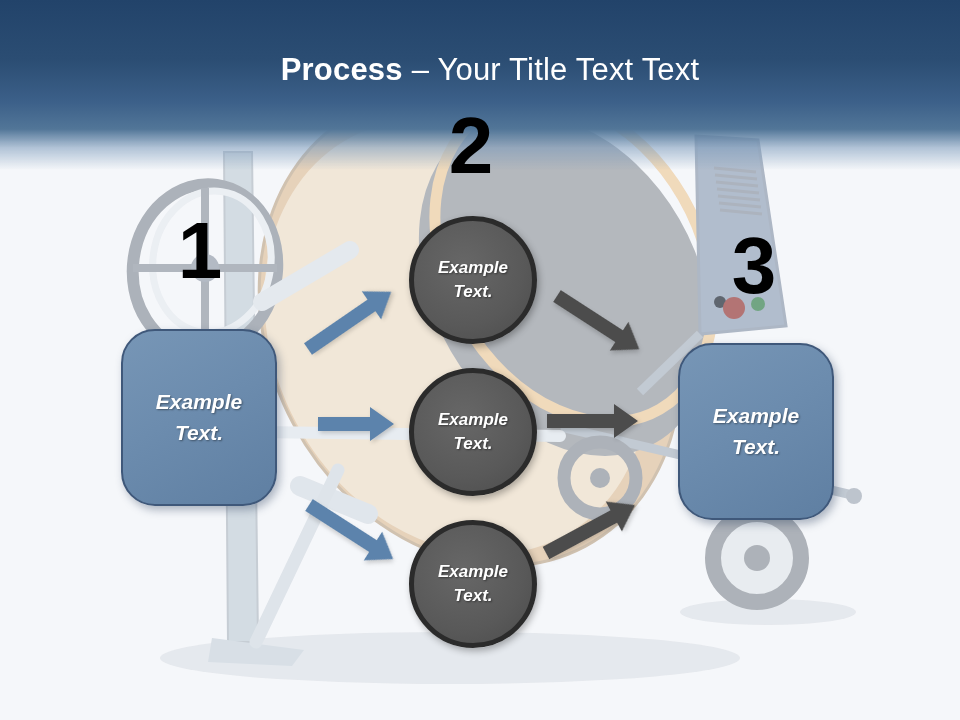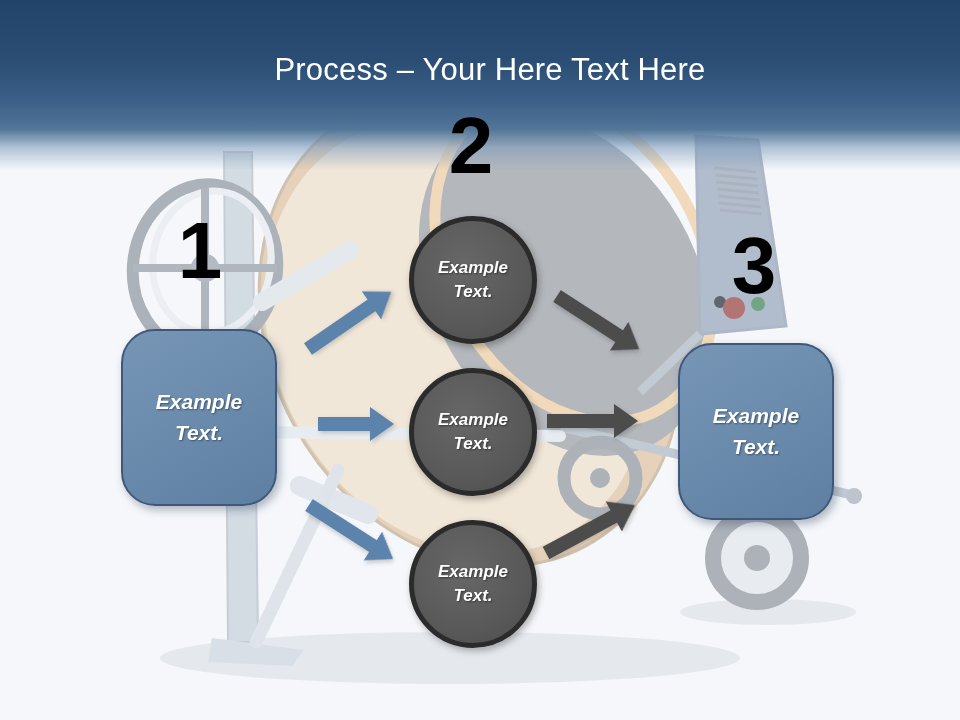--- a/index.html
+++ b/index.html
@@ -19,21 +19,21 @@
       rgba(122,153,186,0.55) 87%,
       rgba(240,244,248,0) 100%);
     pointer-events:none;
   }
   .title{
     position:absolute;left:0;top:52px;width:960px;text-align:center;
     padding-left:20px;box-sizing:border-box;
     color:var(--title-color,#fff);font-size:31px;letter-spacing:.2px;
     pointer-events:auto;
   }
-  .title .t-bold{font-weight:400;}
+  .title .t-bold{font-weight:700;}
   .title .t-rest{font-weight:400;margin-left:9px;}
   
   .stepnum{
     position:absolute;z-index:6;color:var(--number-color,#000);
     font-size:80px;font-weight:700;line-height:1;transform:translateX(-50%);
   }
   .num1{left:200px;top:211px;}
   .num2{left:471px;top:106px;}
   .num3{left:754px;top:226px;}
   
@@ -132,21 +132,21 @@
     <g opacity="0.55">
       <circle cx="720" cy="302" r="6" fill="#1C1F24"></circle>
       <circle cx="734" cy="308" r="11" fill="#B5392C"></circle>
       <circle cx="758" cy="304" r="7" fill="#3F9347"></circle>
     </g>
   </svg>
 
   <div class="header"></div>
 
   <div class="title" style="z-index:4;">
-    <span class="t-bold">Process</span><span class="t-rest">– Your Here Text Here</span>
+    <span class="t-bold">Process</span><span class="t-rest">– Your Title Text Text</span>
   </div>
 
   <div class="stepnum num1">1</div>
   <div class="stepnum num2">2</div>
   <div class="stepnum num3">3</div>
 
   <svg class="arrow-layer" width="960" height="720" viewBox="0 0 960 720">
     <g class="arrow-blue" transform="translate(308,349) rotate(-34.5)">
       <polygon points="0,-7 77,-7 77,-17 101,0 77,17 77,7 0,7"></polygon>
     </g>

